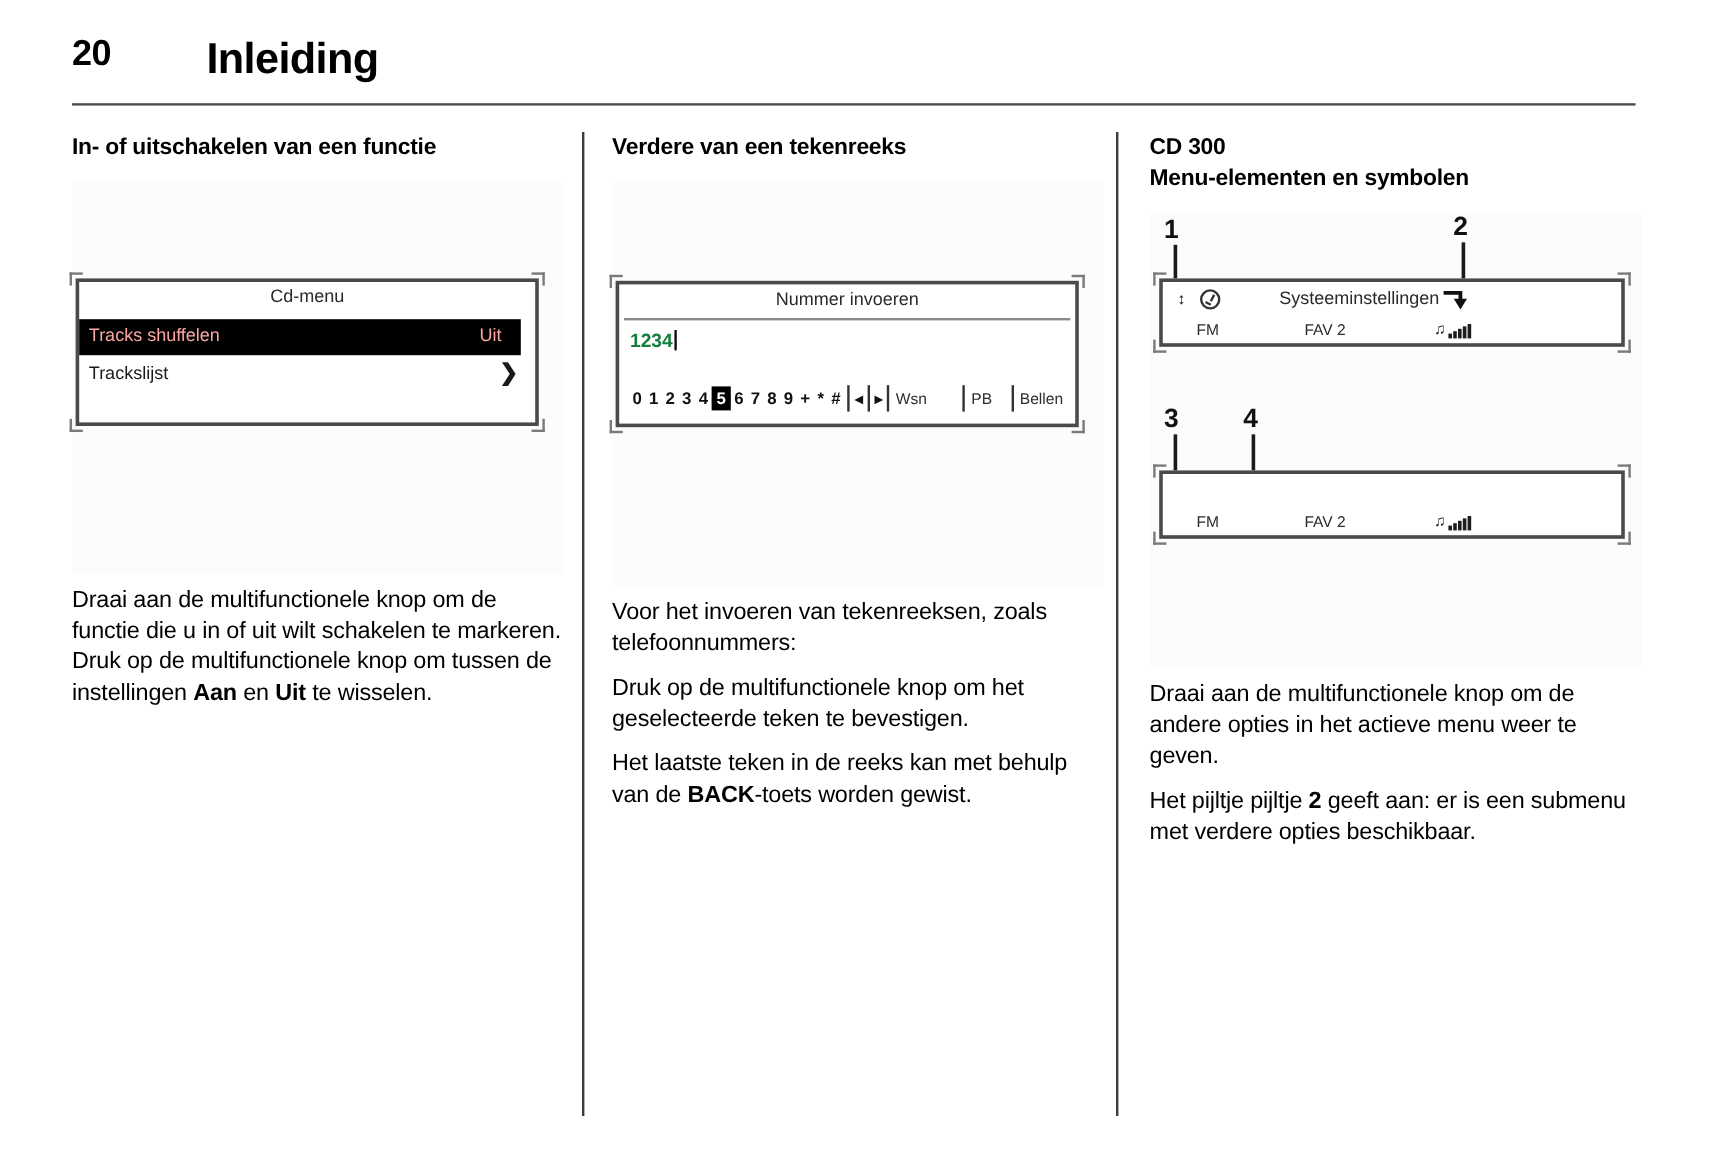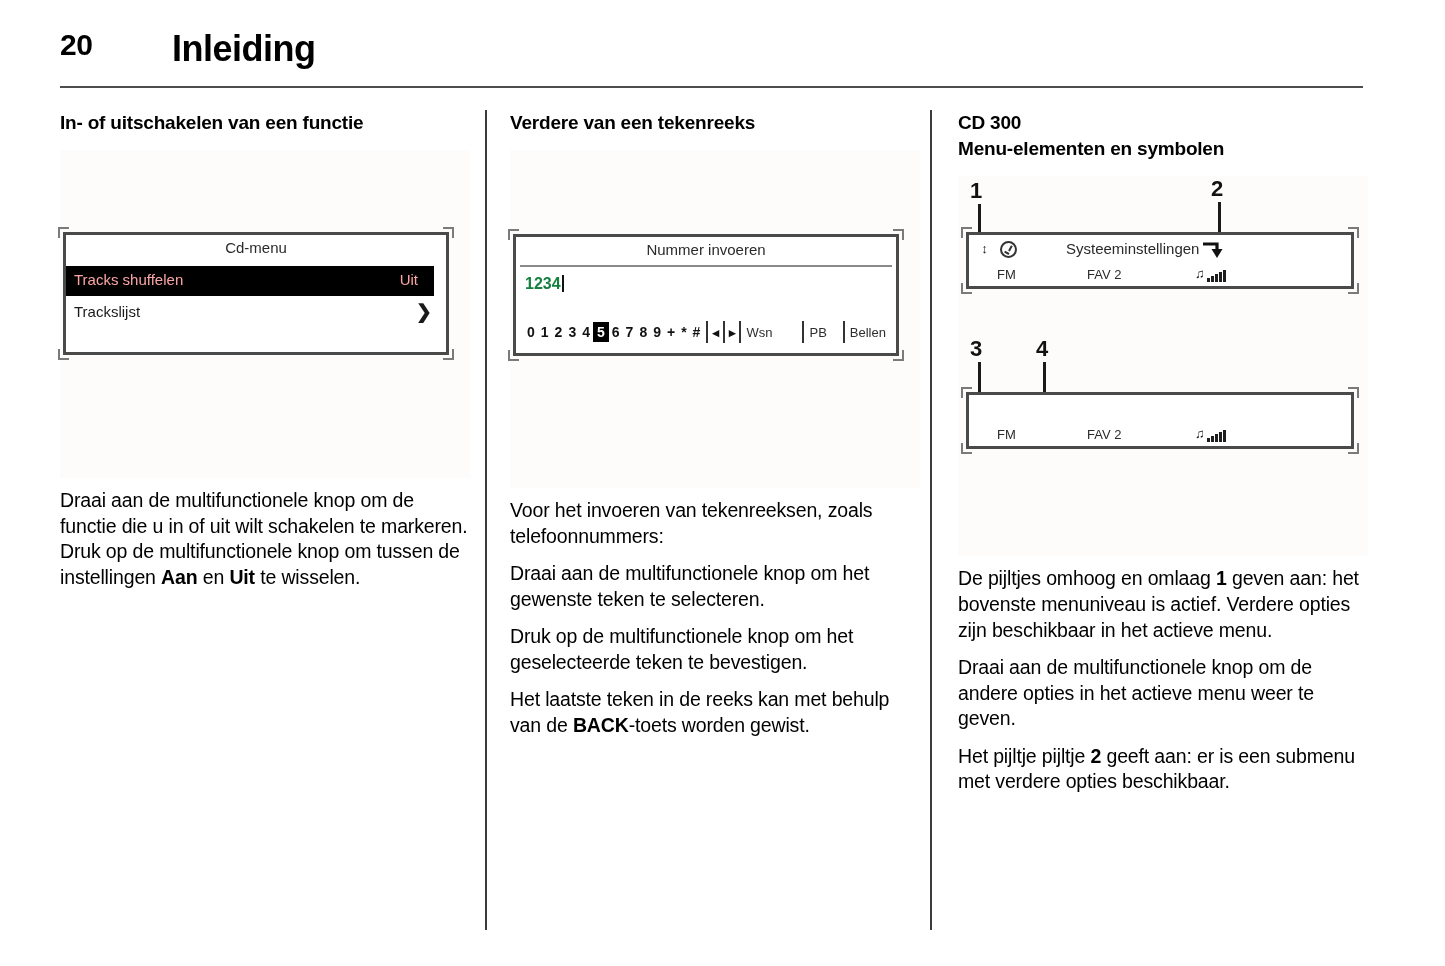--- a/index.html
+++ b/index.html
@@ -469,21 +469,20 @@
         <div class="num-value"><span>1234</span><span class="num-caret"></span></div>
 
         <div class="charbar">
           <span class="ch">0</span><span class="ch">1</span><span class="ch">2</span><span class="ch">3</span><span class="ch">4</span><span class="ch sel">5</span><span class="ch">6</span><span class="ch">7</span><span class="ch">8</span><span class="ch">9</span><span class="ch">+</span><span class="ch">*</span><span class="ch">#</span><span class="vbar"></span><span class="arrowglyph">◂</span><span class="vbar"></span><span class="arrowglyph">▸</span><span class="vbar"></span><span class="soft">Wsn</span><span class="vbar" style="margin-left:28px"></span><span class="soft">PB</span><span class="vbar" style="margin-left:14px"></span><span class="soft">Bellen</span>
         </div>
       </div>
     </div>
 
     <div class="body-text">
       <p>Voor het invoeren van tekenreeksen, zoals telefoonnummers:</p>
-      <p>Draai aan de multifunctionele knop om het gewenste teken te selecteren.</p>
       <p>Druk op de multifunctionele knop om het geselecteerde teken te bevestigen.</p>
       <p>
         <span>Het laatste teken in de reeks kan met behulp van de </span><b>BACK</b><span>-toets worden gewist.</span>
       </p>
     </div>
   </div>
 
   <div class="col col-3">
     <h2 class="col-heading">
       <span>CD 300</span><br>
@@ -542,23 +541,20 @@
           <span class="d300-item d300-fm">FM</span>
           <span class="d300-item d300-fav">FAV 2</span>
           <span class="note-bars">
             <span>♫</span><span class="bars"><b style="height:4px"></b><b style="height:6px"></b><b style="height:8px"></b><b style="height:10px"></b><b style="height:12px"></b></span>
           </span>
         </div>
       </div>
     </div>
 
     <div class="body-text">
-      <p>
-        <span>De pijltjes omhoog en omlaag </span><b>1</b><span> geven aan: het bovenste menuniveau is actief. Verdere opties zijn beschikbaar in het actieve menu.</span>
-      </p>
       <p>Draai aan de multifunctionele knop om de andere opties in het actieve menu weer te geven.</p>
       <p>
         <span>Het pijltje pijltje </span><b>2</b><span> geeft aan: er is een submenu met verdere opties beschikbaar.</span>
       </p>
     </div>
   </div>
 
 </div>
 
 </body></html>

